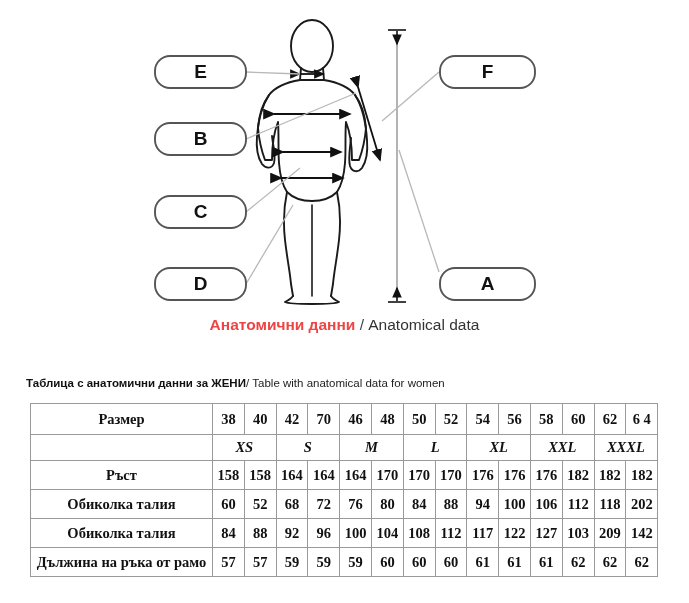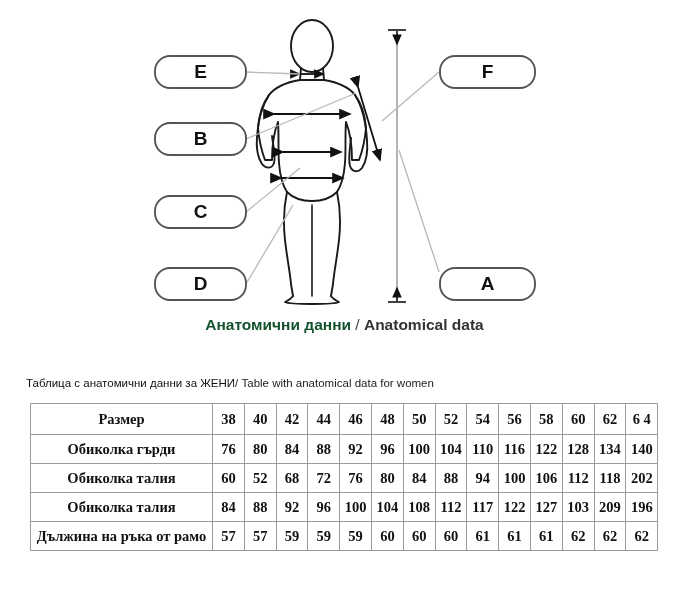--- a/index.html
+++ b/index.html
@@ -14,29 +14,29 @@
   .lbl-text{
     font-family:"Liberation Sans",sans-serif;
     font-weight:bold;font-size:19px;fill:#111;
     text-anchor:middle;dominant-baseline:middle;
   }
 
   #caption{
     position:absolute;left:0;top:316px;width:689px;
     text-align:center;font-size:15.5px;
   }
-  #caption .bg{font-weight:bold;color:#14532d;}
+  #caption .bg{font-weight:bold;color:#ef4444;}
   #caption .sep{color:#444;font-weight:normal;}
-  #caption .en{color:#333;font-weight:bold;}
+  #caption .en{color:#333;font-weight:normal;}
 
   #table-title{
     position:absolute;left:26px;top:376px;width:640px;
     font-size:11.5px;line-height:14px;white-space:nowrap;
   }
-  #table-title .bg{font-weight:normal;color:#111;}
+  #table-title .bg{font-weight:bold;color:#111;}
   #table-title .en{font-weight:normal;color:#222;}
 
   #size-table{
     position:absolute;left:30px;top:403px;
     width:628px;border-collapse:collapse;
     table-layout:fixed;
     font-family:"Liberation Serif",serif;
   }
   #size-table td,#size-table th{
     border:1px solid #9a9a9a;
@@ -217,50 +217,60 @@
       <col class="datacol">
       <col class="datacol">
       <col class="datacol">
     </colgroup>
   <thead>
     <tr class="hdr">
       <td class="rowlabel">Размер</td>
     <td class="num">38</td>
         <td class="num">40</td>
         <td class="num">42</td>
-        <td class="num">44</td>
+        <td class="num">70</td>
         <td class="num">46</td>
         <td class="num">48</td>
         <td class="num">50</td>
         <td class="num">52</td>
         <td class="num">54</td>
         <td class="num">56</td>
         <td class="num">58</td>
         <td class="num">60</td>
         <td class="num">62</td>
         <td class="num">6 4</td>
       </tr>
+    <tr class="grp">
+      <td class="rowlabel"></td>
+    <td colspan="2">XS</td>
+        <td colspan="2">S</td>
+        <td colspan="2">M</td>
+        <td colspan="2">L</td>
+        <td colspan="2">XL</td>
+        <td colspan="2">XXL</td>
+        <td colspan="2">XXXL</td>
+      </tr>
   </thead>
   <tbody id="tbody">
       <tr class="data">
-        <td class="rowlabel">Обиколка гърди</td>
-        <td class="num">76</td>
-        <td class="num">80</td>
-        <td class="num">84</td>
-        <td class="num">88</td>
-        <td class="num">92</td>
-        <td class="num">96</td>
-        <td class="num">100</td>
-        <td class="num">104</td>
-        <td class="num">110</td>
-        <td class="num">116</td>
-        <td class="num">122</td>
-        <td class="num">128</td>
-        <td class="num">134</td>
-        <td class="num">140</td>
+        <td class="rowlabel">Ръст</td>
+        <td class="num">158</td>
+        <td class="num">158</td>
+        <td class="num">164</td>
+        <td class="num">164</td>
+        <td class="num">164</td>
+        <td class="num">170</td>
+        <td class="num">170</td>
+        <td class="num">170</td>
+        <td class="num">176</td>
+        <td class="num">176</td>
+        <td class="num">176</td>
+        <td class="num">182</td>
+        <td class="num">182</td>
+        <td class="num">182</td>
       </tr>
       <tr class="data">
         <td class="rowlabel">Обиколка талия</td>
         <td class="num">60</td>
         <td class="num">52</td>
         <td class="num">68</td>
         <td class="num">72</td>
         <td class="num">76</td>
         <td class="num">80</td>
         <td class="num">84</td>
@@ -280,21 +290,21 @@
         <td class="num">96</td>
         <td class="num">100</td>
         <td class="num">104</td>
         <td class="num">108</td>
         <td class="num">112</td>
         <td class="num">117</td>
         <td class="num">122</td>
         <td class="num">127</td>
         <td class="num">103</td>
         <td class="num">209</td>
-        <td class="num">196</td>
+        <td class="num">142</td>
       </tr>
       <tr class="data">
         <td class="rowlabel tight">Дължина на ръка от рамо</td>
         <td class="num">57</td>
         <td class="num">57</td>
         <td class="num">59</td>
         <td class="num">59</td>
         <td class="num">59</td>
         <td class="num">60</td>
         <td class="num">60</td>

